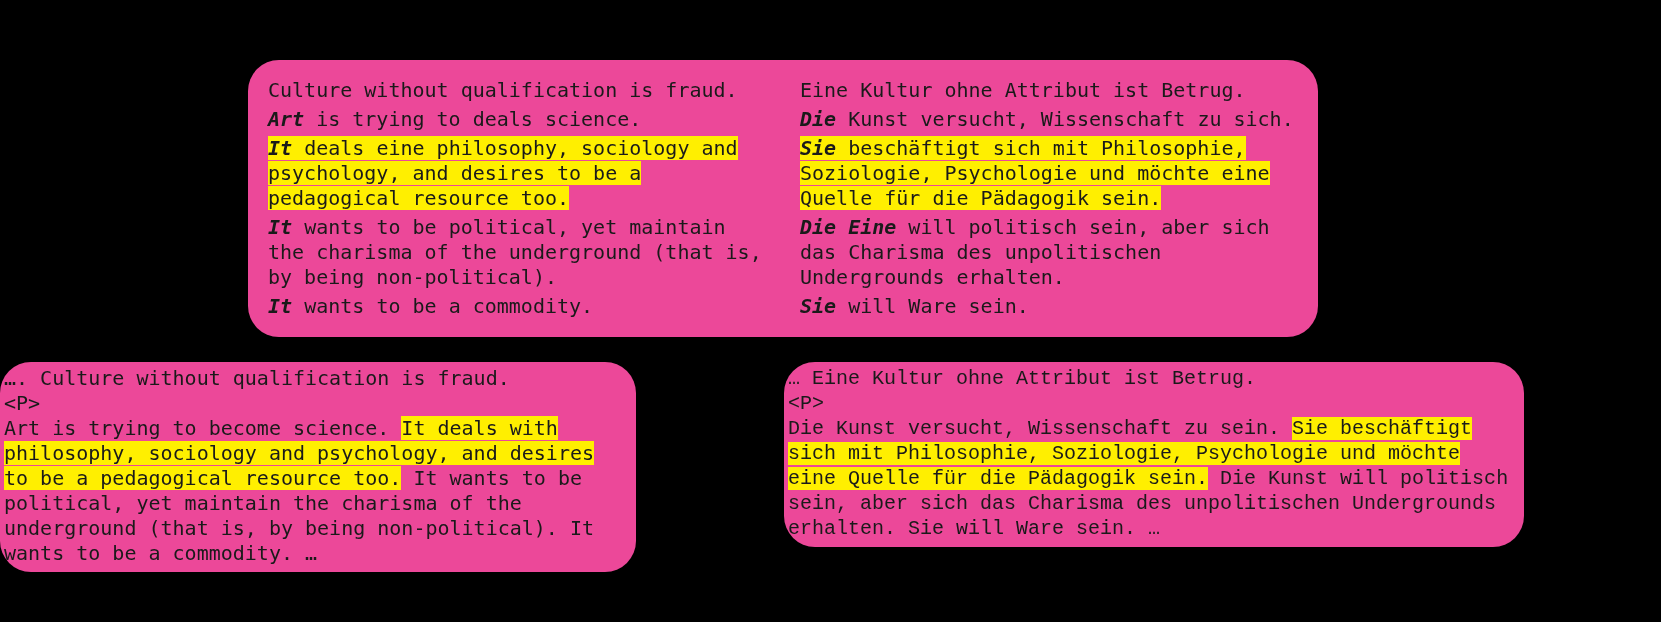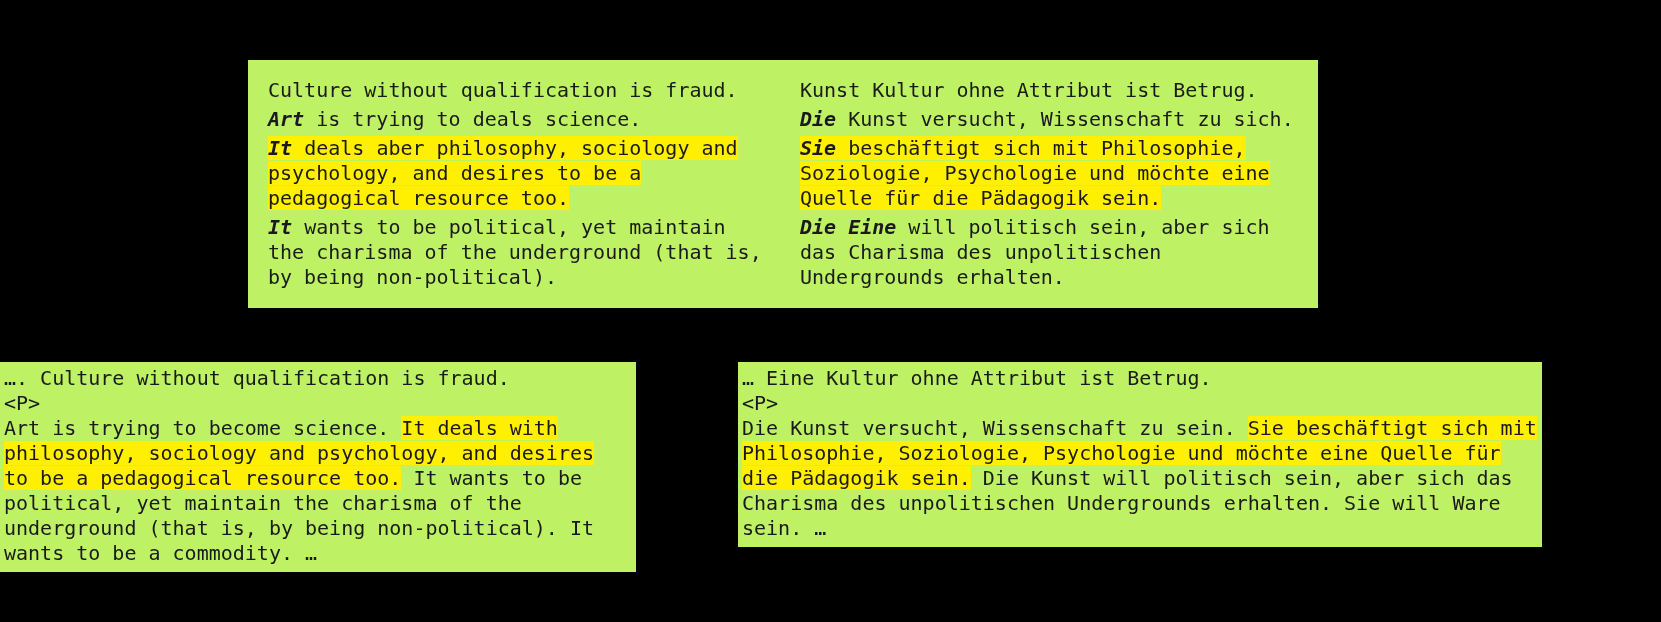--- a/index.html
+++ b/index.html
@@ -12,22 +12,23 @@
     color: #1a1a1a;
   }
   .stage {
     width: 1661px;
     height: 622px;
     position: relative;
     background: #000;
   }
   .panel {
     position: absolute;
-    background: #bef264;
+    background: #ec4899;
     box-sizing: border-box;
+    border-radius: 31px;
   }
   
   .top {
     left: 248px;
     top: 60px;
     width: 1070px;
     padding: 18px 20px 14px 20px;
   }
   .pair {
     display: flex;
@@ -41,75 +42,84 @@
   .bi { font-weight: 700; font-style: italic; text-align: right; }
   .hl { background: #ffef00; }
   
   .bottom-left {
     left: 0;
     top: 362px;
     width: 636px;
     padding: 4px 16px 6px 4px;
   }
   .bottom-right {
-    left: 738px;
+    left: 784px;
     top: 362px;
-    width: 804px;
+    width: 740px;
     padding: 4px 4px 6px 4px;
+    font-family: Liberation Mono, monospace;
   }
   .flow {
     white-space: normal;
   }
   .flow .tag {
     display: block;
   }
 </style>
 </head>
 <body>
 
 <div class="stage">
 
   <div class="panel top">
 
     <div class="pair">
       <div class="col">
         <span>Culture without qualification is fraud.</span>
       </div>
       <div class="col">
-        <span>Kunst Kultur ohne Attribut ist Betrug.</span>
+        <span>Eine Kultur ohne Attribut ist Betrug.</span>
       </div>
     </div>
 
     <div class="pair">
       <div class="col">
         <span class="bi">Art</span><span> is trying to deals science.</span>
       </div>
       <div class="col">
         <span class="bi">Die</span><span> </span><span class="b">Kunst</span><span> versucht, Wissenschaft zu sich.</span>
       </div>
     </div>
 
     <div class="pair">
       <div class="col">
-        <span class="hl"><span class="bi">It</span><span> deals aber philosophy, sociology and psychology, and desires to be a pedagogical resource too.</span></span>
+        <span class="hl"><span class="bi">It</span><span> deals eine philosophy, sociology and psychology, and desires to be a pedagogical resource too.</span></span>
       </div>
       <div class="col">
         <span class="hl"><span class="bi">Sie</span><span> beschäftigt sich mit Philosophie, Soziologie, Psychologie und möchte eine Quelle für die Pädagogik sein.</span></span>
       </div>
     </div>
 
     <div class="pair">
       <div class="col">
         <span class="bi">It</span><span> wants to be political, yet maintain the charisma of the underground (that is, by being non-political).</span>
       </div>
       <div class="col">
         <span class="bi">Die Eine</span><span> will politisch sein, aber sich das Charisma des unpolitischen Undergrounds erhalten.</span>
       </div>
     </div>
 
+    <div class="pair">
+      <div class="col">
+        <span class="bi">It</span><span> wants to be a commodity.</span>
+      </div>
+      <div class="col">
+        <span class="bi">Sie</span><span> will Ware sein.</span>
+      </div>
+    </div>
 
   </div>
 
   <div class="panel bottom-left flow">
     <span>…. Culture without qualification is fraud.</span>
     <span class="tag">&lt;P&gt;</span>
     <span>Art is trying to become science. </span><span class="hl">It deals with philosophy, sociology and psychology, and desires to be a pedagogical resource too.</span><span> It wants to be political, yet maintain the charisma of the underground (that is, by being non-political). It wants to be a commodity. …</span>
   </div>
 
   <div class="panel bottom-right flow">

